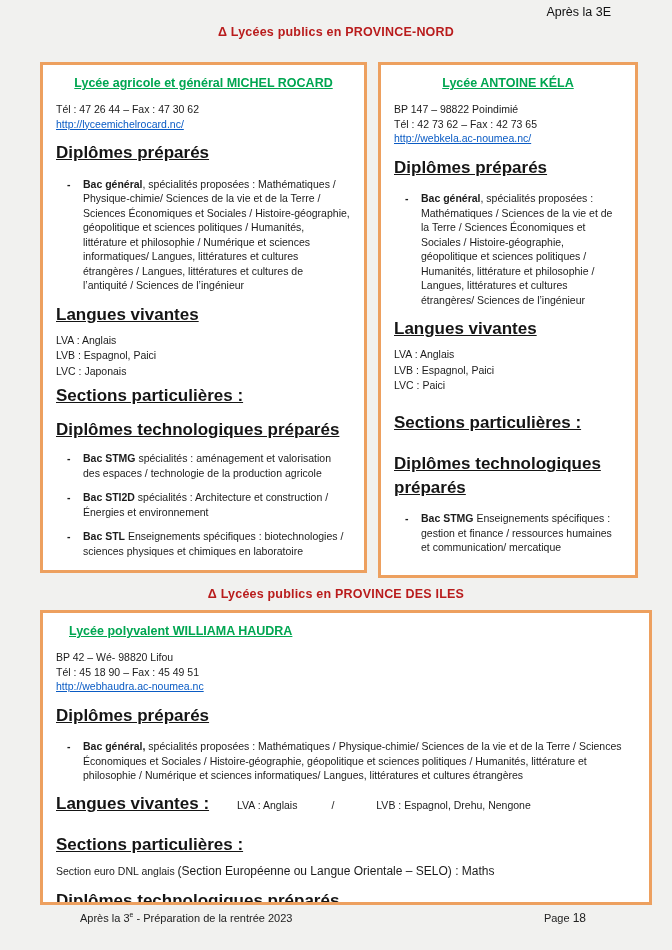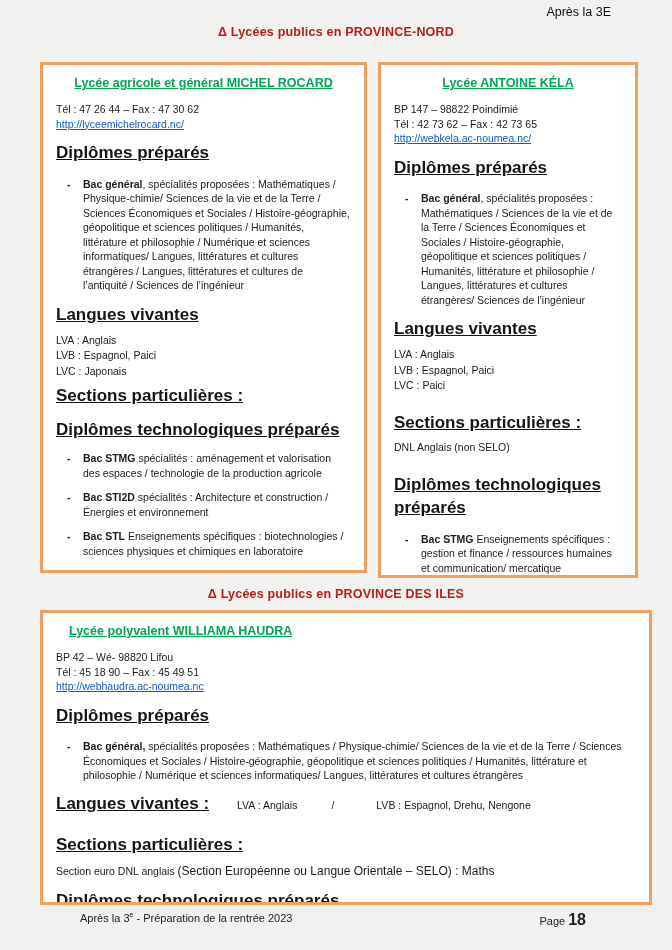--- a/index.html
+++ b/index.html
@@ -42,21 +42,21 @@
   .lv-first { margin-top:7px; }
   .plain-line { margin-top:6px; }
   .small-note { font-size:12px; }
   .lv-row { display:flex; align-items:baseline; margin-top:9px; white-space:nowrap; }
   .lv-row .lv-a { margin-left:28px; }
   .lv-row .lv-sep { margin-left:34px; }
   .lv-row .lv-b { margin-left:42px; }
   .footer-left { position:absolute; left:80px; top:911px; font-size:11px; color:#222; }
   .footer-left sup { font-size:7px; vertical-align:super; }
   .footer-right { position:absolute; right:86px; top:911px; font-size:11px; color:#222; }
-  .footer-right .pg-num { font-weight:bold; font-size:16px; }
+  .footer-right .pg-num { font-weight:normal; font-size:12px; }
 </style>
 </head>
 <body>
 
 <div class="page">
 
   <div class="corner-label">Après la 3E</div>
 
   <div class="section-heading h-nord">Δ Lycées publics en PROVINCE-NORD</div>
 
@@ -110,21 +110,20 @@
         <span class="dash">-</span>
         <span class="btext"><span class="lead">Bac général</span><span>, spécialités proposées : Mathématiques / Sciences de la vie et de la Terre / Sciences Économiques et Sociales / Histoire-géographie, géopolitique et sciences politiques / Humanités, littérature et philosophie / Langues, littératures et cultures étrangères/ Sciences de l’ingénieur</span></span>
       </div>
 
       <div class="sec-label-wrap"><span class="sec-label">Langues vivantes</span></div>
       <div class="lv-line lv-first">LVA : Anglais</div>
       <div class="lv-line">LVB : Espagnol, Paici</div>
       <div class="lv-line">LVC : Paici</div>
 
       <div class="sec-label-wrap"><span class="sec-label gap-lg">Sections particulières :</span></div>
-      <div class="plain-line">DNL Anglais (non SELO)</div>
 
       <div class="sec-label-wrap"><span class="sec-label gap-lg">Diplômes technologiques préparés</span></div>
 
       <div class="bullet">
         <span class="dash">-</span>
         <span class="btext"><span class="lead">Bac STMG</span><span> Enseignements spécifiques : gestion et finance / ressources humaines et communication/ mercatique</span></span>
       </div>
     </div>
   </div>
 

